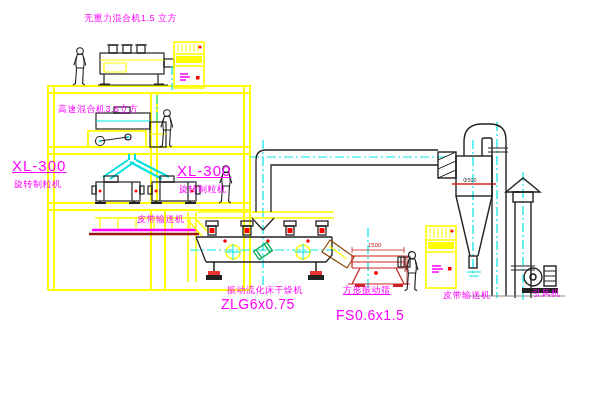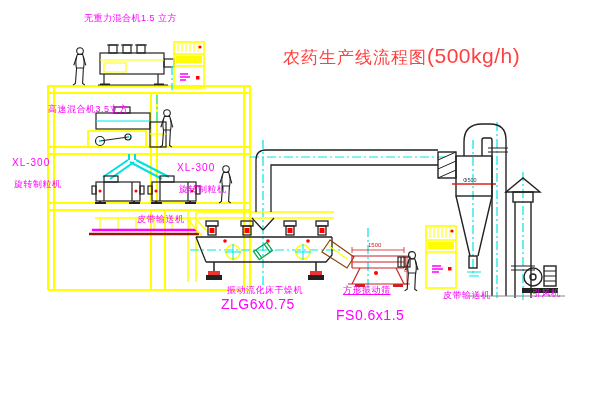--- a/index.html
+++ b/index.html
@@ -1,21 +1,21 @@
 <!DOCTYPE html>
 <html><head>
 <meta charset="utf-8">
 <style>
   html,body{margin:0;padding:0;background:#fff;}
   #stage{position:relative;width:600px;height:403px;background:#ffffff;overflow:hidden;
          font-family:"Liberation Sans", sans-serif;padding-left:18px;}
   #lineart{position:absolute;left:0;top:0;}
   .lbl{position:absolute;color:#ff00ff;white-space:nowrap;line-height:1;}
   .lbl-sm{font-size:9px;letter-spacing:.5px;}
-  .lbl-md{font-size:10px;letter-spacing:1px;}
+  .lbl-md{font-size:15px;letter-spacing:1px;text-decoration:underline;}
   .lbl-model{font-size:14px;letter-spacing:.5px;text-align:right;}
   #title{position:absolute;left:283px;top:44px;color:#ff4040;white-space:nowrap;}
   #title .t-main{font-size:17px;letter-spacing:1px;}
   #title .t-cap{font-size:21px;letter-spacing:.5px;}
   .dim{position:absolute;color:#cc2222;font-size:6px;white-space:nowrap;}
   .dim-dark{color:#444;font-size:5.5px;}
   .rot90{transform:rotate(90deg);transform-origin:left top;}
 </style>
 </head>
 <body>
@@ -244,25 +244,22 @@
   <g>
         <use href="#person" transform="translate(226,186.5)"></use>
       </g>
   <g>
         <use href="#person" transform="translate(412,273.5) scale(1.05)"></use>
       </g>
 </svg>
 
 <div class="lbl lbl-sm" style="left:84px;top:14px;">无重力混合机1.5 立方</div>
 
-<div id="title">
-  <span class="t-main">农药生产线流程图</span><span class="t-cap">(500kg/h)</span>
-</div>
-
-<div class="lbl lbl-sm" style="left:48px;top:105px;">高速混合机3.5立方</div>
+
+<div class="lbl lbl-sm" style="left:58px;top:105px;">高速混合机3.5立方</div>
 
 <div class="lbl lbl-md" style="left:12px;top:158px;">XL-300</div>
 <div class="lbl lbl-sm" style="left:14px;top:180px;">旋转制粒机</div>
 
 <div class="lbl lbl-md" style="left:177px;top:163px;">XL-300</div>
 <div class="lbl lbl-sm" style="left:179px;top:185px;">旋转制粒机</div>
 
 <div class="lbl lbl-sm" style="left:137px;top:207px;margin-top:8px;">皮带输送机</div>
 
 <div class="lbl lbl-sm" style="left:227px;top:286px;">振动流化床干燥机</div>

